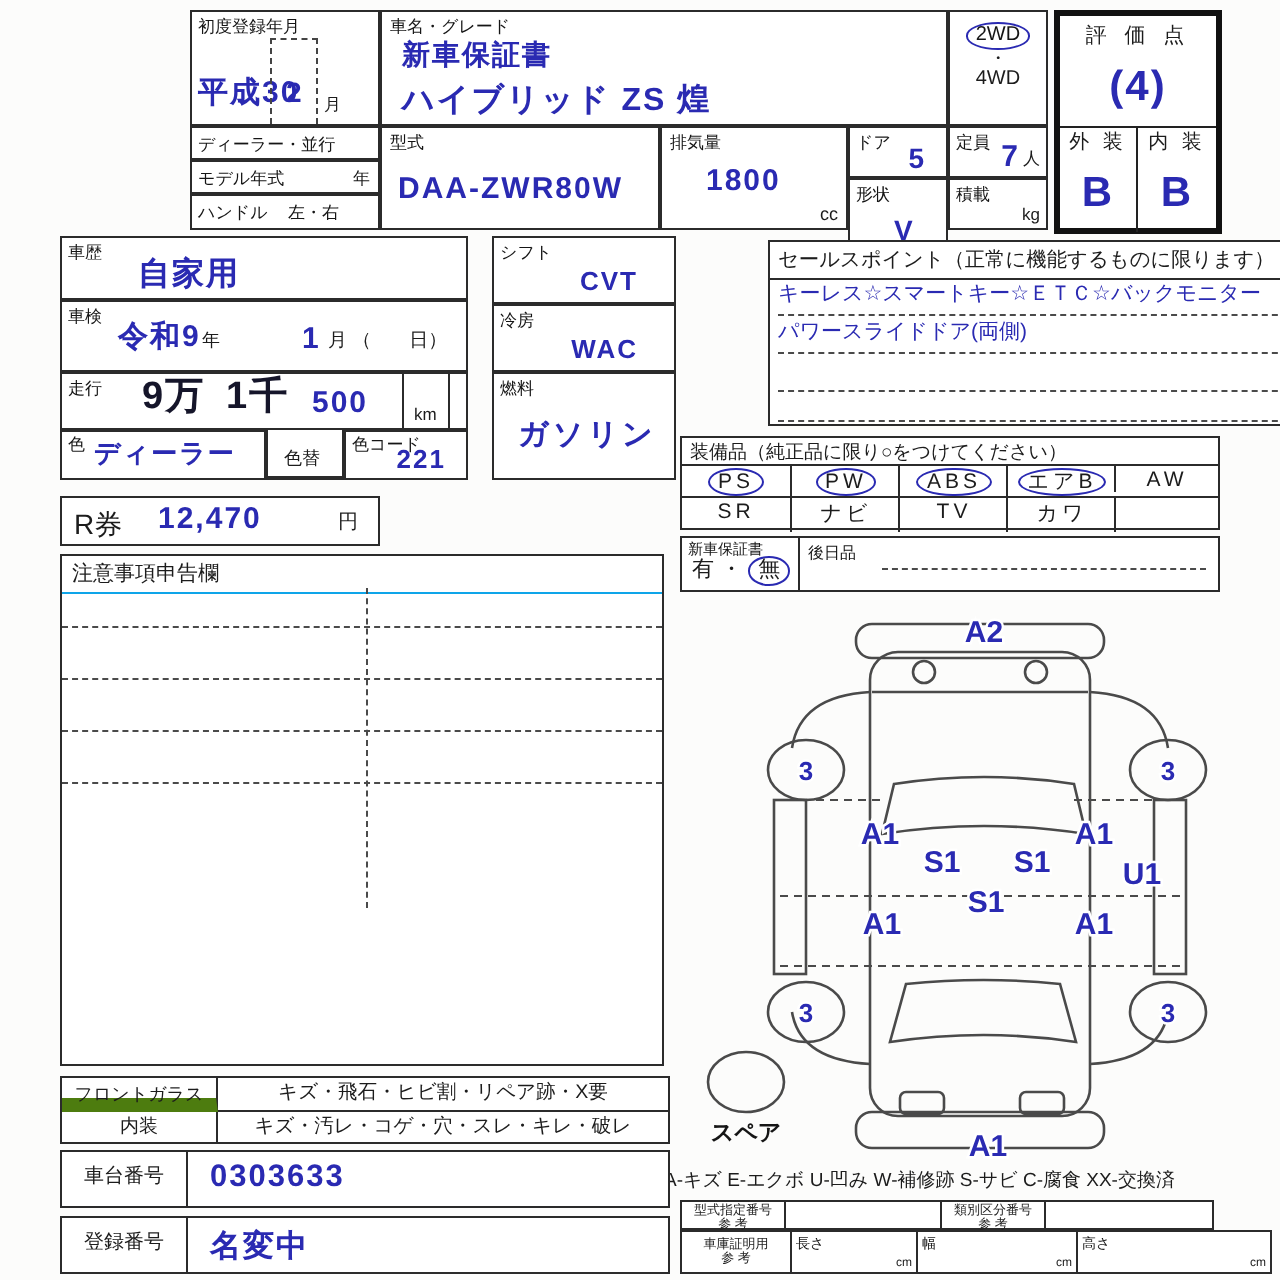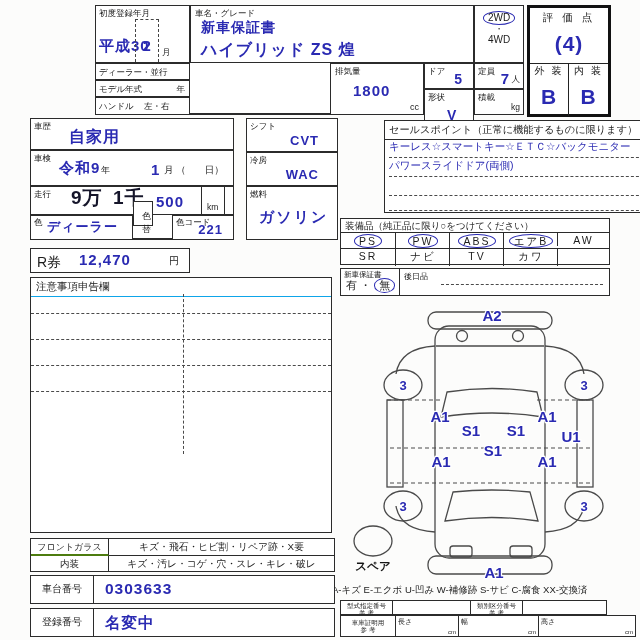--- a/index.html
+++ b/index.html
@@ -54,20 +54,24 @@
   </div>
   <div class="cell" style="left:95px;top:80px;width:95px;height:17px;">
     <span class="lbl" style="left:3px;top:3px;">モデル年式</span>
     <span class="lbl" style="right:4px;top:3px;">年</span>
   </div>
   <div class="cell" style="left:95px;top:97px;width:95px;height:18px;">
     <span class="lbl" style="left:3px;top:3px;">ハンドル</span>
     <span class="lbl" style="left:48px;top:3px;">左・右</span>
   </div>
 
+  <div class="cell" style="left:190px;top:63px;width:140px;height:52px;">
+    <span class="lbl" style="left:4px;top:2px;">型式</span>
+    <span class="abs blue hand" style="left:8px;top:22px;font-size:15px;">DAA-ZWR80W</span>
+  </div>
 
   <div class="cell" style="left:330px;top:63px;width:94px;height:52px;">
     <span class="lbl" style="left:4px;top:2px;">排気量</span>
     <span class="abs blue hand" style="left:22px;top:18px;font-size:15px;">1800</span>
     <span class="abs" style="right:4px;bottom:2px;font-size:9px;">cc</span>
   </div>
 
   <div class="cell" style="left:424px;top:63px;width:50px;height:26px;">
     <span class="lbl" style="left:3px;top:2px;">ドア</span>
     <span class="abs blue hand" style="right:10px;bottom:1px;font-size:14px;">5</span>
@@ -119,21 +123,21 @@
     <span class="abs hand" style="left:82px;bottom:3px;font-size:19px;color:#15152a;">1千</span>
     <span class="abs blue hand" style="left:125px;bottom:4px;font-size:15px;">500</span>
     <span class="abs" style="right:8px;top:0;bottom:0;width:24px;border-left:1px solid #2b2b2b;border-right:1px solid #2b2b2b;">
       <span class="abs" style="left:5px;bottom:2px;font-size:8.5px;">km</span>
     </span>
   </div>
   <div class="cell" style="left:30px;top:215px;width:103px;height:25px;">
     <span class="lbl" style="left:3px;top:1px;">色</span>
     <span class="abs blue hand" style="left:16px;bottom:3px;font-size:13px;">ディーラー</span>
   </div>
-  <div class="cell" style="left:133px;top:201px;width:20px;height:25px;">
+  <div class="cell" style="left:133px;top:214px;width:39px;height:25px;">
     <span class="abs" style="left:8px;top:8px;font-size:9px;">色替</span>
   </div>
   <div class="cell" style="left:172px;top:215px;width:62px;height:25px;">
     <span class="lbl" style="left:3px;top:1px;">色コード</span>
     <span class="abs blue hand" style="right:10px;bottom:2px;font-size:13px;">221</span>
   </div>
 
   <div class="cell box2" style="left:246px;top:118px;width:92px;height:122px;"></div>
   <div class="cell" style="left:246px;top:118px;width:92px;height:34px;">
     <span class="lbl" style="left:3px;top:2px;">シフト</span>
@@ -253,21 +257,21 @@
     <text x="63" y="90" font-size="13" text-anchor="middle">3</text>
     <text x="244" y="90" font-size="13" text-anchor="middle">3</text>
     <text x="63" y="211" font-size="13" text-anchor="middle">3</text>
     <text x="244" y="211" font-size="13" text-anchor="middle">3</text>
     <text x="33" y="270" font-size="11.5" text-anchor="middle" class="svg-black">スペア</text>
   </svg>
 
   <div class="abs" style="left:332px;top:584px;width:306px;font-size:9.5px;white-space:nowrap;">A-キズ  E-エクボ  U-凹み  W-補修跡  S-サビ  C-腐食  XX-交換済</div>
 
   <div class="cell" style="left:30px;top:538px;width:305px;height:34px;border-width:1.5px;">
-    <div style="position:absolute;left:0;top:0;width:78px;height:17px;border-right:1px solid #2b2b2b;border-bottom:2px solid #4d7c0f;box-sizing:border-box;font-size:9px;text-align:center;line-height:16px;">フロントガラス</div>
+    <div style="position:absolute;left:0;top:0;width:78px;height:17px;border-right:1px solid #2b2b2b;border-bottom:7px solid #4d7c0f;box-sizing:border-box;font-size:9px;text-align:center;line-height:16px;">フロントガラス</div>
     <div style="position:absolute;left:78px;top:0;right:0;height:17px;border-bottom:1px solid #2b2b2b;box-sizing:border-box;font-size:9.8px;text-align:center;line-height:16px;">キズ・飛石・ヒビ割・リペア跡・X要</div>
     <div style="position:absolute;left:0;top:17px;width:78px;height:15px;border-right:1px solid #2b2b2b;box-sizing:border-box;font-size:9.5px;text-align:center;line-height:15px;">内装</div>
     <div style="position:absolute;left:78px;top:17px;right:0;height:15px;font-size:9.8px;text-align:center;line-height:15px;">キズ・汚レ・コゲ・穴・スレ・キレ・破レ</div>
   </div>
 
   <div class="cell" style="left:30px;top:575px;width:305px;height:29px;border-width:1.5px;">
     <div style="position:absolute;left:0;top:0;bottom:0;width:62px;border-right:1px solid #2b2b2b;font-size:10px;text-align:center;line-height:26px;">車台番号</div>
     <div class="blue hand" style="position:absolute;left:74px;top:4px;font-size:15.5px;">0303633</div>
   </div>
 

